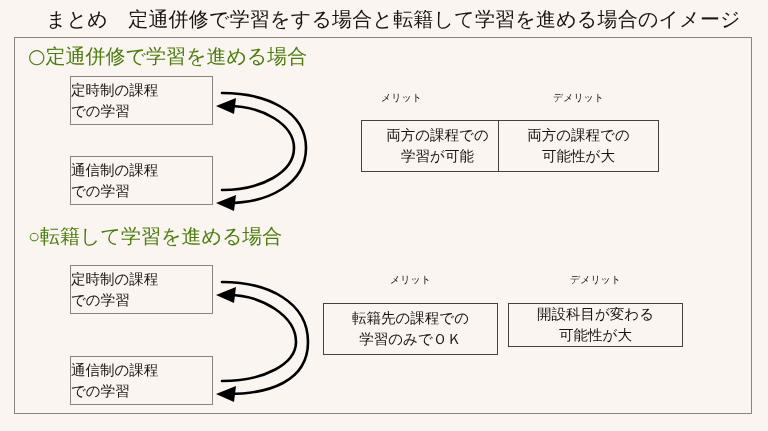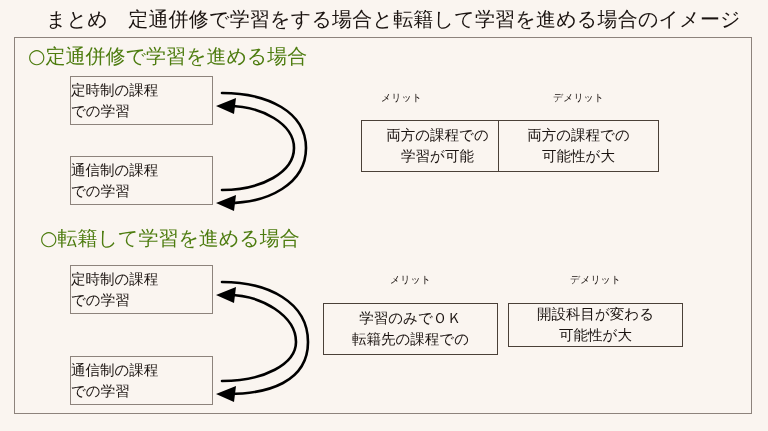--- a/index.html
+++ b/index.html
@@ -126,43 +126,43 @@
     <span>両方の課程での</span>
     <span>学習が可能</span>
   </div>
 
   <div class="outcome-label" style="left:498px; top:88px; width:161px;">デメリット</div>
   <div class="outcome-box" style="left:498px; top:120px; width:161px; height:52px;">
     <span>両方の課程での</span>
     <span>可能性が大</span>
   </div>
 
-  <div class="section-heading" style="left:40px; top:228px;">○転籍して学習を進める場合</div>
+  <div class="section-heading" style="left:28px; top:228px;font-family:Liberation Mono, monospace;">○転籍して学習を進める場合</div>
 
   <div class="course-box" style="left:70px; top:265px; width:143px; height:49px;">
     <span>定時制の課程</span>
     <span>での学習</span>
   </div>
 
   <div class="course-box" style="left:70px; top:356px; width:143px; height:49px;">
     <span>通信制の課程</span>
     <span>での学習</span>
   </div>
 
   <svg class="arrow-pair" viewBox="0 0 768 431">
     <path d="M 222 282 C 268 282, 308 302, 308 342 C 308 382, 268 394, 228 394" fill="none" stroke="#000000" stroke-width="2.6" stroke-linecap="round"></path>
     <polygon points="216,394 236,386 234,402" fill="#000000"></polygon>
     <path d="M 222 381 C 264 381, 296 364, 296 342 C 296 316, 262 295, 228 295" fill="none" stroke="#000000" stroke-width="2.6" stroke-linecap="round"></path>
     <polygon points="216,295 236,287 234,303" fill="#000000"></polygon>
   </svg>
 
   <div class="outcome-label" style="left:323px; top:270px; width:175px;">メリット</div>
   <div class="outcome-box" style="left:323px; top:303px; width:175px; height:52px;">
+    <span>転籍先の課程での</span>
     <span>学習のみでＯＫ</span>
-    <span>転籍先の課程での</span>
   </div>
 
   <div class="outcome-label" style="left:508px; top:270px; width:175px;">デメリット</div>
   <div class="outcome-box" style="left:508px; top:303px; width:175px; height:44px;">
     <span>開設科目が変わる</span>
     <span>可能性が大</span>
   </div>
 
 </div>
 

